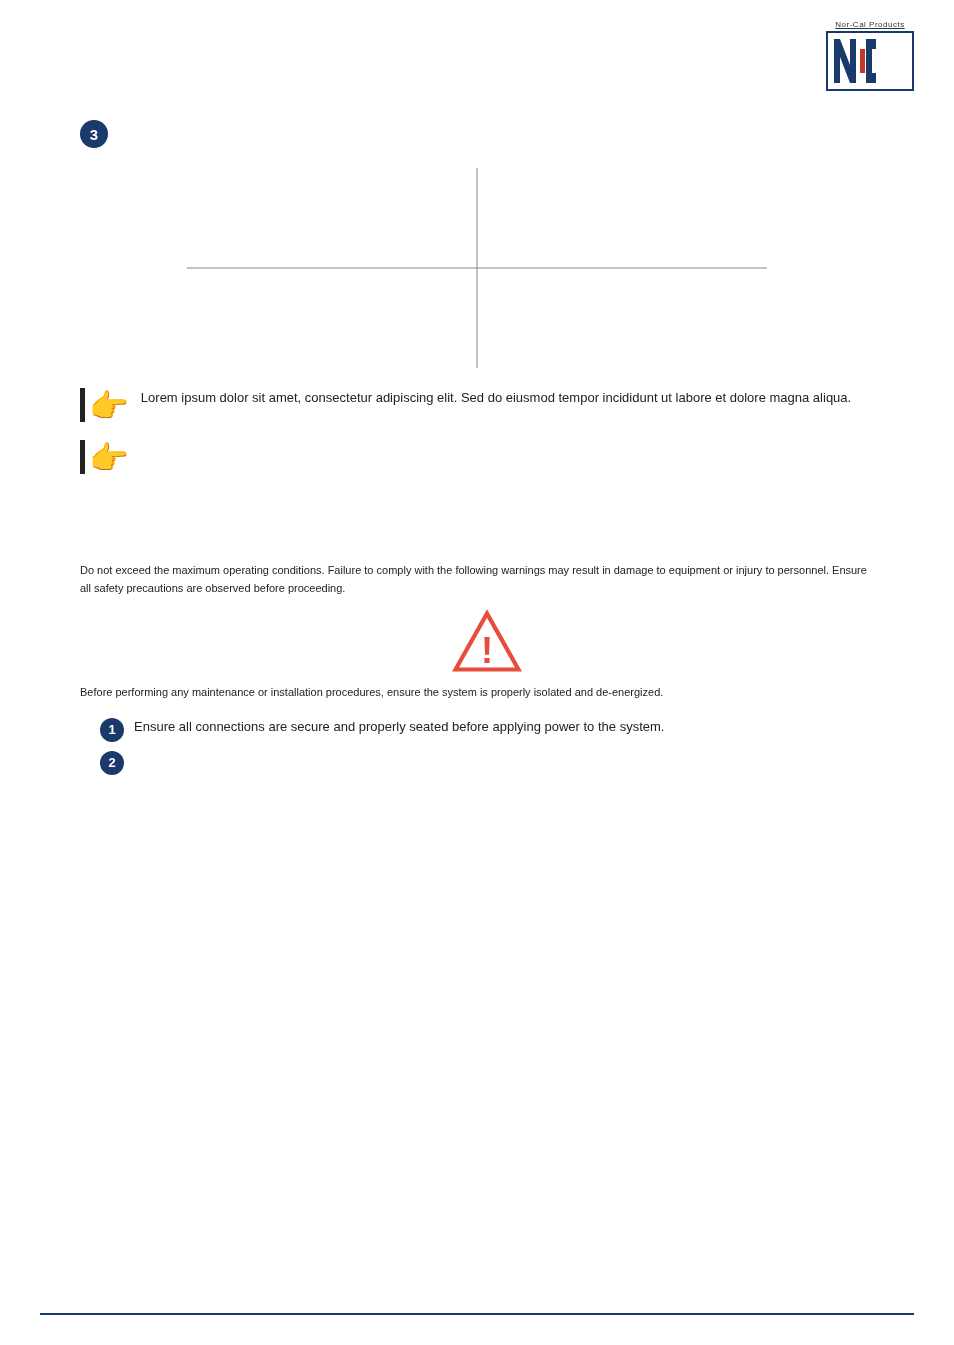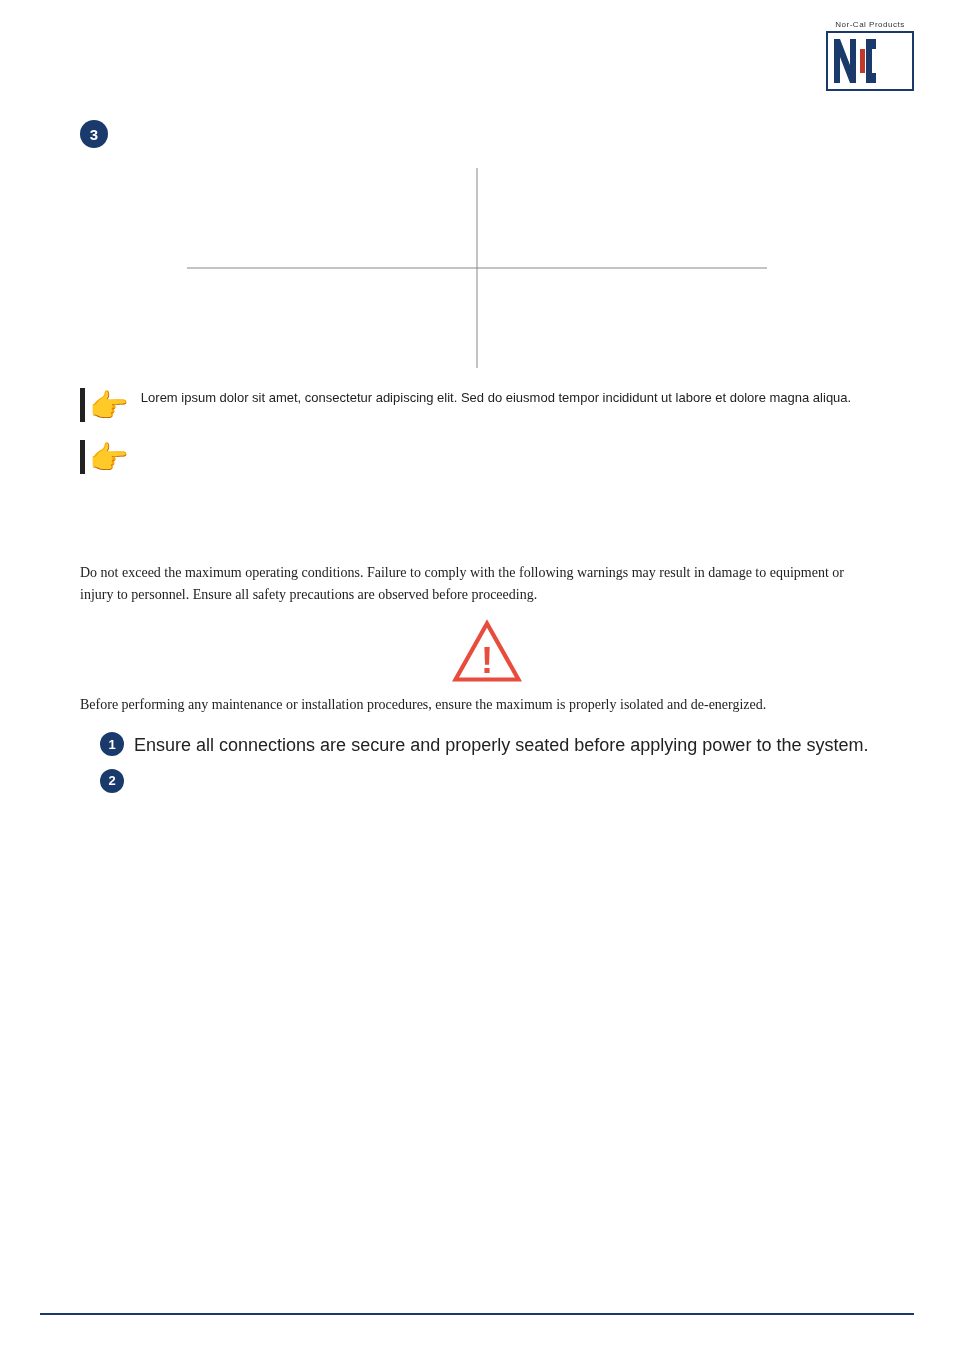--- a/index.html
+++ b/index.html
@@ -34,20 +34,21 @@
       flex-direction: column;
       align-items: center;
     }
 
     .logo-brand-text {
       font-size: 8px;
       color: #333;
       letter-spacing: 0.5px;
       margin-bottom: 2px;
       text-align: center;
+      text-decoration: underline;
     }
 
     .logo-box {
       border: 2px solid #1a3a6b;
       width: 88px;
       height: 60px;
       display: flex;
       align-items: center;
       justify-content: center;
       background: #fff;
@@ -136,24 +137,23 @@
       display: inline;
       font-size: 14px;
     }
 
     
     .warning-section {
       margin: 30px 0 20px 0;
     }
 
     .warning-body {
-      font-size: 14px;
+      font-size: 11px;
       line-height: 1.6;
       margin-bottom: 12px;
-      font-family: Liberation Serif, serif;
     }
 
     .caution-triangle {
       display: flex;
       align-items: center;
       justify-content: center;
       margin: 10px 0 10px 20px;
     }
 
     .triangle-svg {
@@ -181,21 +181,21 @@
       border-radius: 50%;
       background: #1a3a6b;
       color: #fff;
       font-size: 13px;
       font-weight: bold;
       flex-shrink: 0;
       margin-top: 1px;
     }
 
     .step-text {
-      font-size: 18px;
+      font-size: 13px;
       line-height: 1.6;
     }
 
     
     .bottom-border {
       position: absolute;
       bottom: 30px;
       left: 40px;
       right: 40px;
       height: 2px;
@@ -265,21 +265,21 @@
 
       <div class="warning-body">Do not exceed the maximum operating conditions. Failure to comply with the following warnings may result in damage to equipment or injury to personnel. Ensure all safety precautions are observed before proceeding.</div>
 
       <div class="caution-triangle">
         <svg class="triangle-svg" viewBox="0 0 100 90">
           <polygon points="50,5 95,85 5,85" fill="none" stroke="#e74c3c" stroke-width="6"></polygon>
           <text x="50" y="75" text-anchor="middle" font-size="52" font-weight="bold" fill="#e74c3c">!</text>
         </svg>
       </div>
 
-      <div class="warning-body">Before performing any maintenance or installation procedures, ensure the maximum is properly isolated and de-energized.</div>
+      <div class="warning-body">Before performing any maintenance or installation procedures, ensure the system is properly isolated and de-energized.</div>
 
       <div class="steps-list">
 
         <div class="step-item">
           <span class="step-number-circle">
             <span>1</span>
           </span>
           <span class="step-text">Ensure all connections are secure and properly seated before applying power to the system.</span>
         </div>
 

